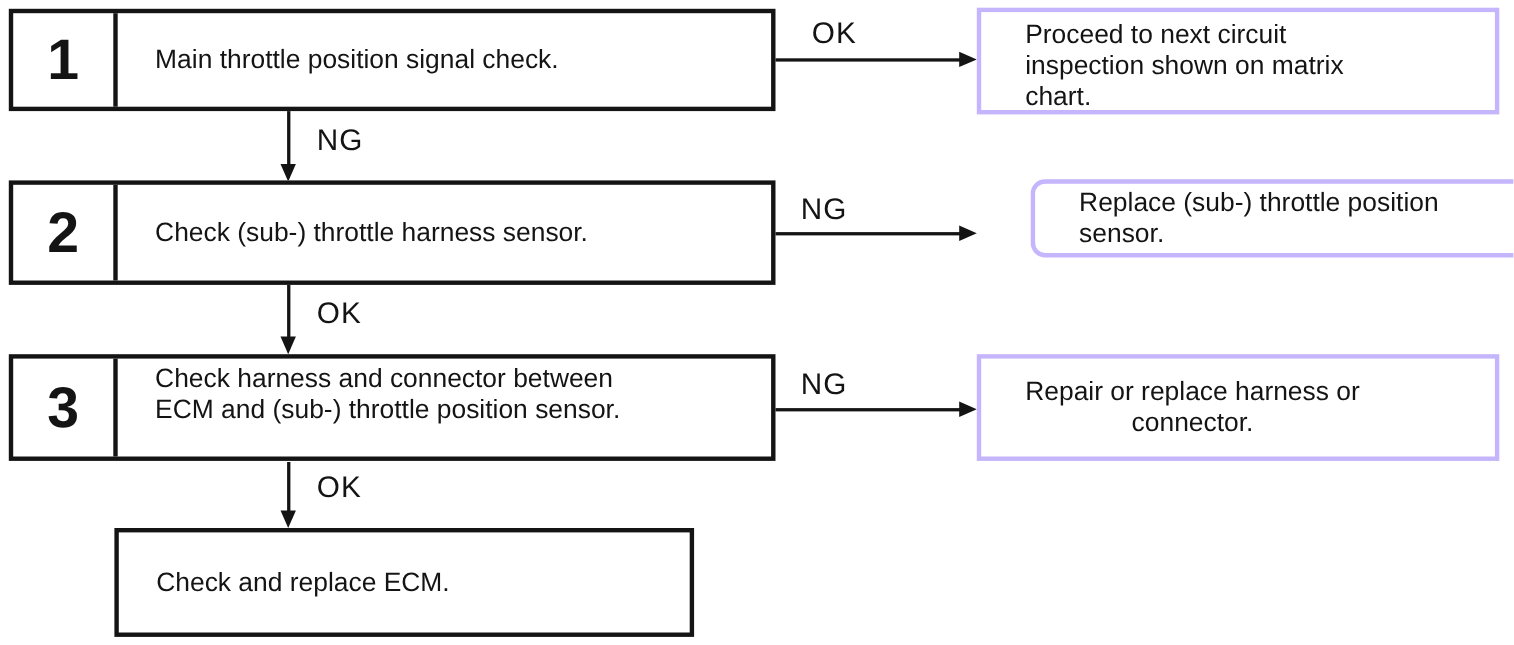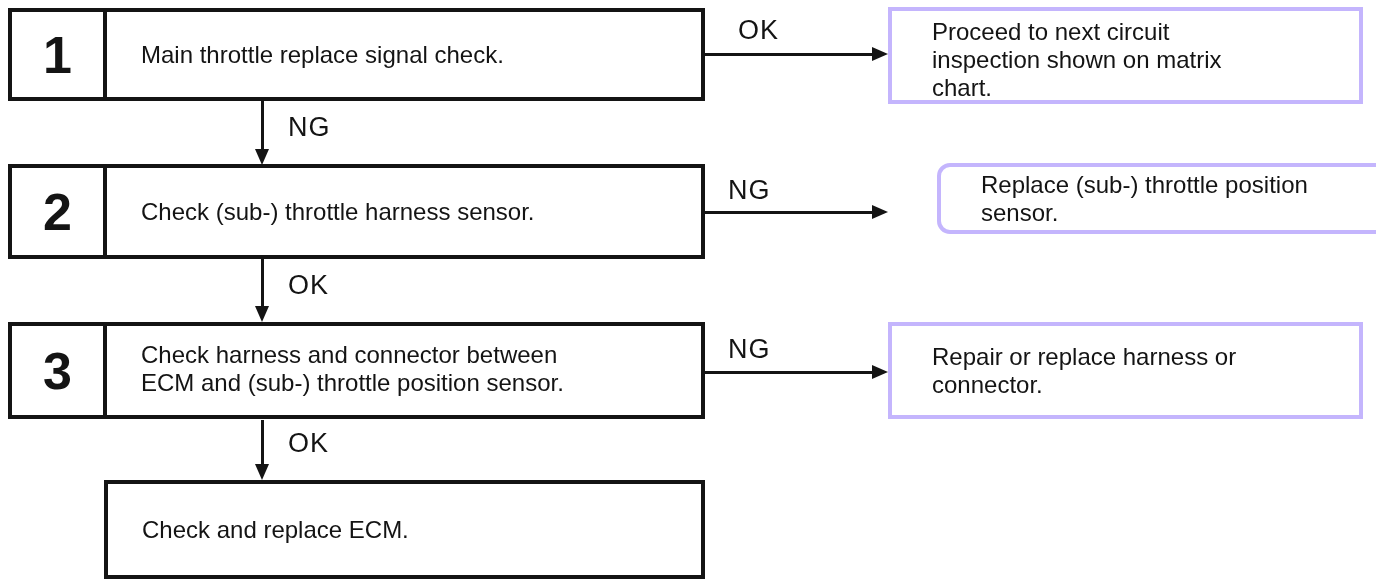--- a/index.html
+++ b/index.html
@@ -36,21 +36,21 @@
   .label-cell {
     flex: 1;
     display: flex;
     align-items: center;
     padding-left: 34px;
     padding-right: 10px;
     font-size: 24px;
     line-height: 28px;
     white-space: pre-line;
   }
-  .label-cell.top-align { align-items: flex-start; padding-top: 15px; }
+  .label-cell.top-align { align-items: flex-start; padding-top: 5px; }
 
   .result-box {
     position: absolute;
     border: 4px solid #c4b5fd;
     background: #ffffff;
     display: flex;
     align-items: center;
     padding-left: 40px;
     padding-right: 12px;
     font-size: 24px;
@@ -99,21 +99,21 @@
     text-align: right;
   }
 </style>
 </head>
 <body>
 
 <div class="canvas">
 
   <div class="box" style="left:8px; top:8px; width:697px; height:93px;">
     <div class="num-cell">1</div>
-    <div class="label-cell">Main throttle replace signal check.</div>
+    <div class="label-cell">Main throttle position signal check.</div>
   </div>
 
   <div class="h-arrow" style="left:705px; top:53px; width:168px;"></div>
   <div class="branch-label" style="left:738px; top:17px;">OK</div>
 
   <div class="result-box top-align" style="left:888px; top:7px; width:475px; height:97px;">Proceed to next circuit
 inspection shown on matrix
 chart.</div>
 
   <div class="v-arrow" style="left:261px; top:101px; height:49px;"></div>
@@ -135,23 +135,23 @@
 
   <div class="box" style="left:8px; top:322px; width:697px; height:97px;">
     <div class="num-cell">3</div>
     <div class="label-cell top-align">Check harness and connector between
 ECM and (sub-) throttle position sensor.</div>
   </div>
 
   <div class="h-arrow" style="left:705px; top:371px; width:168px;"></div>
   <div class="branch-label" style="left:728px; top:336px;">NG</div>
 
-  <div class="result-box" style="left:888px; top:322px; width:475px; height:97px;">Repair or replace harness or
+  <div class="result-box" style="left:888px; top:322px; width:475px; height:97px;text-align:center;">Repair or replace harness or
 connector.</div>
 
   <div class="v-arrow" style="left:261px; top:420px; height:45px;"></div>
   <div class="branch-label" style="left:288px; top:430px;">OK</div>
 
-  <div class="box" style="left:104px; top:480px; width:601px; height:99px;">
+  <div class="box" style="left:104px; top:480px; width:527px; height:99px;">
     <div class="label-cell">Check and replace ECM.</div>
   </div>
 
 </div>
 
 </body></html>

